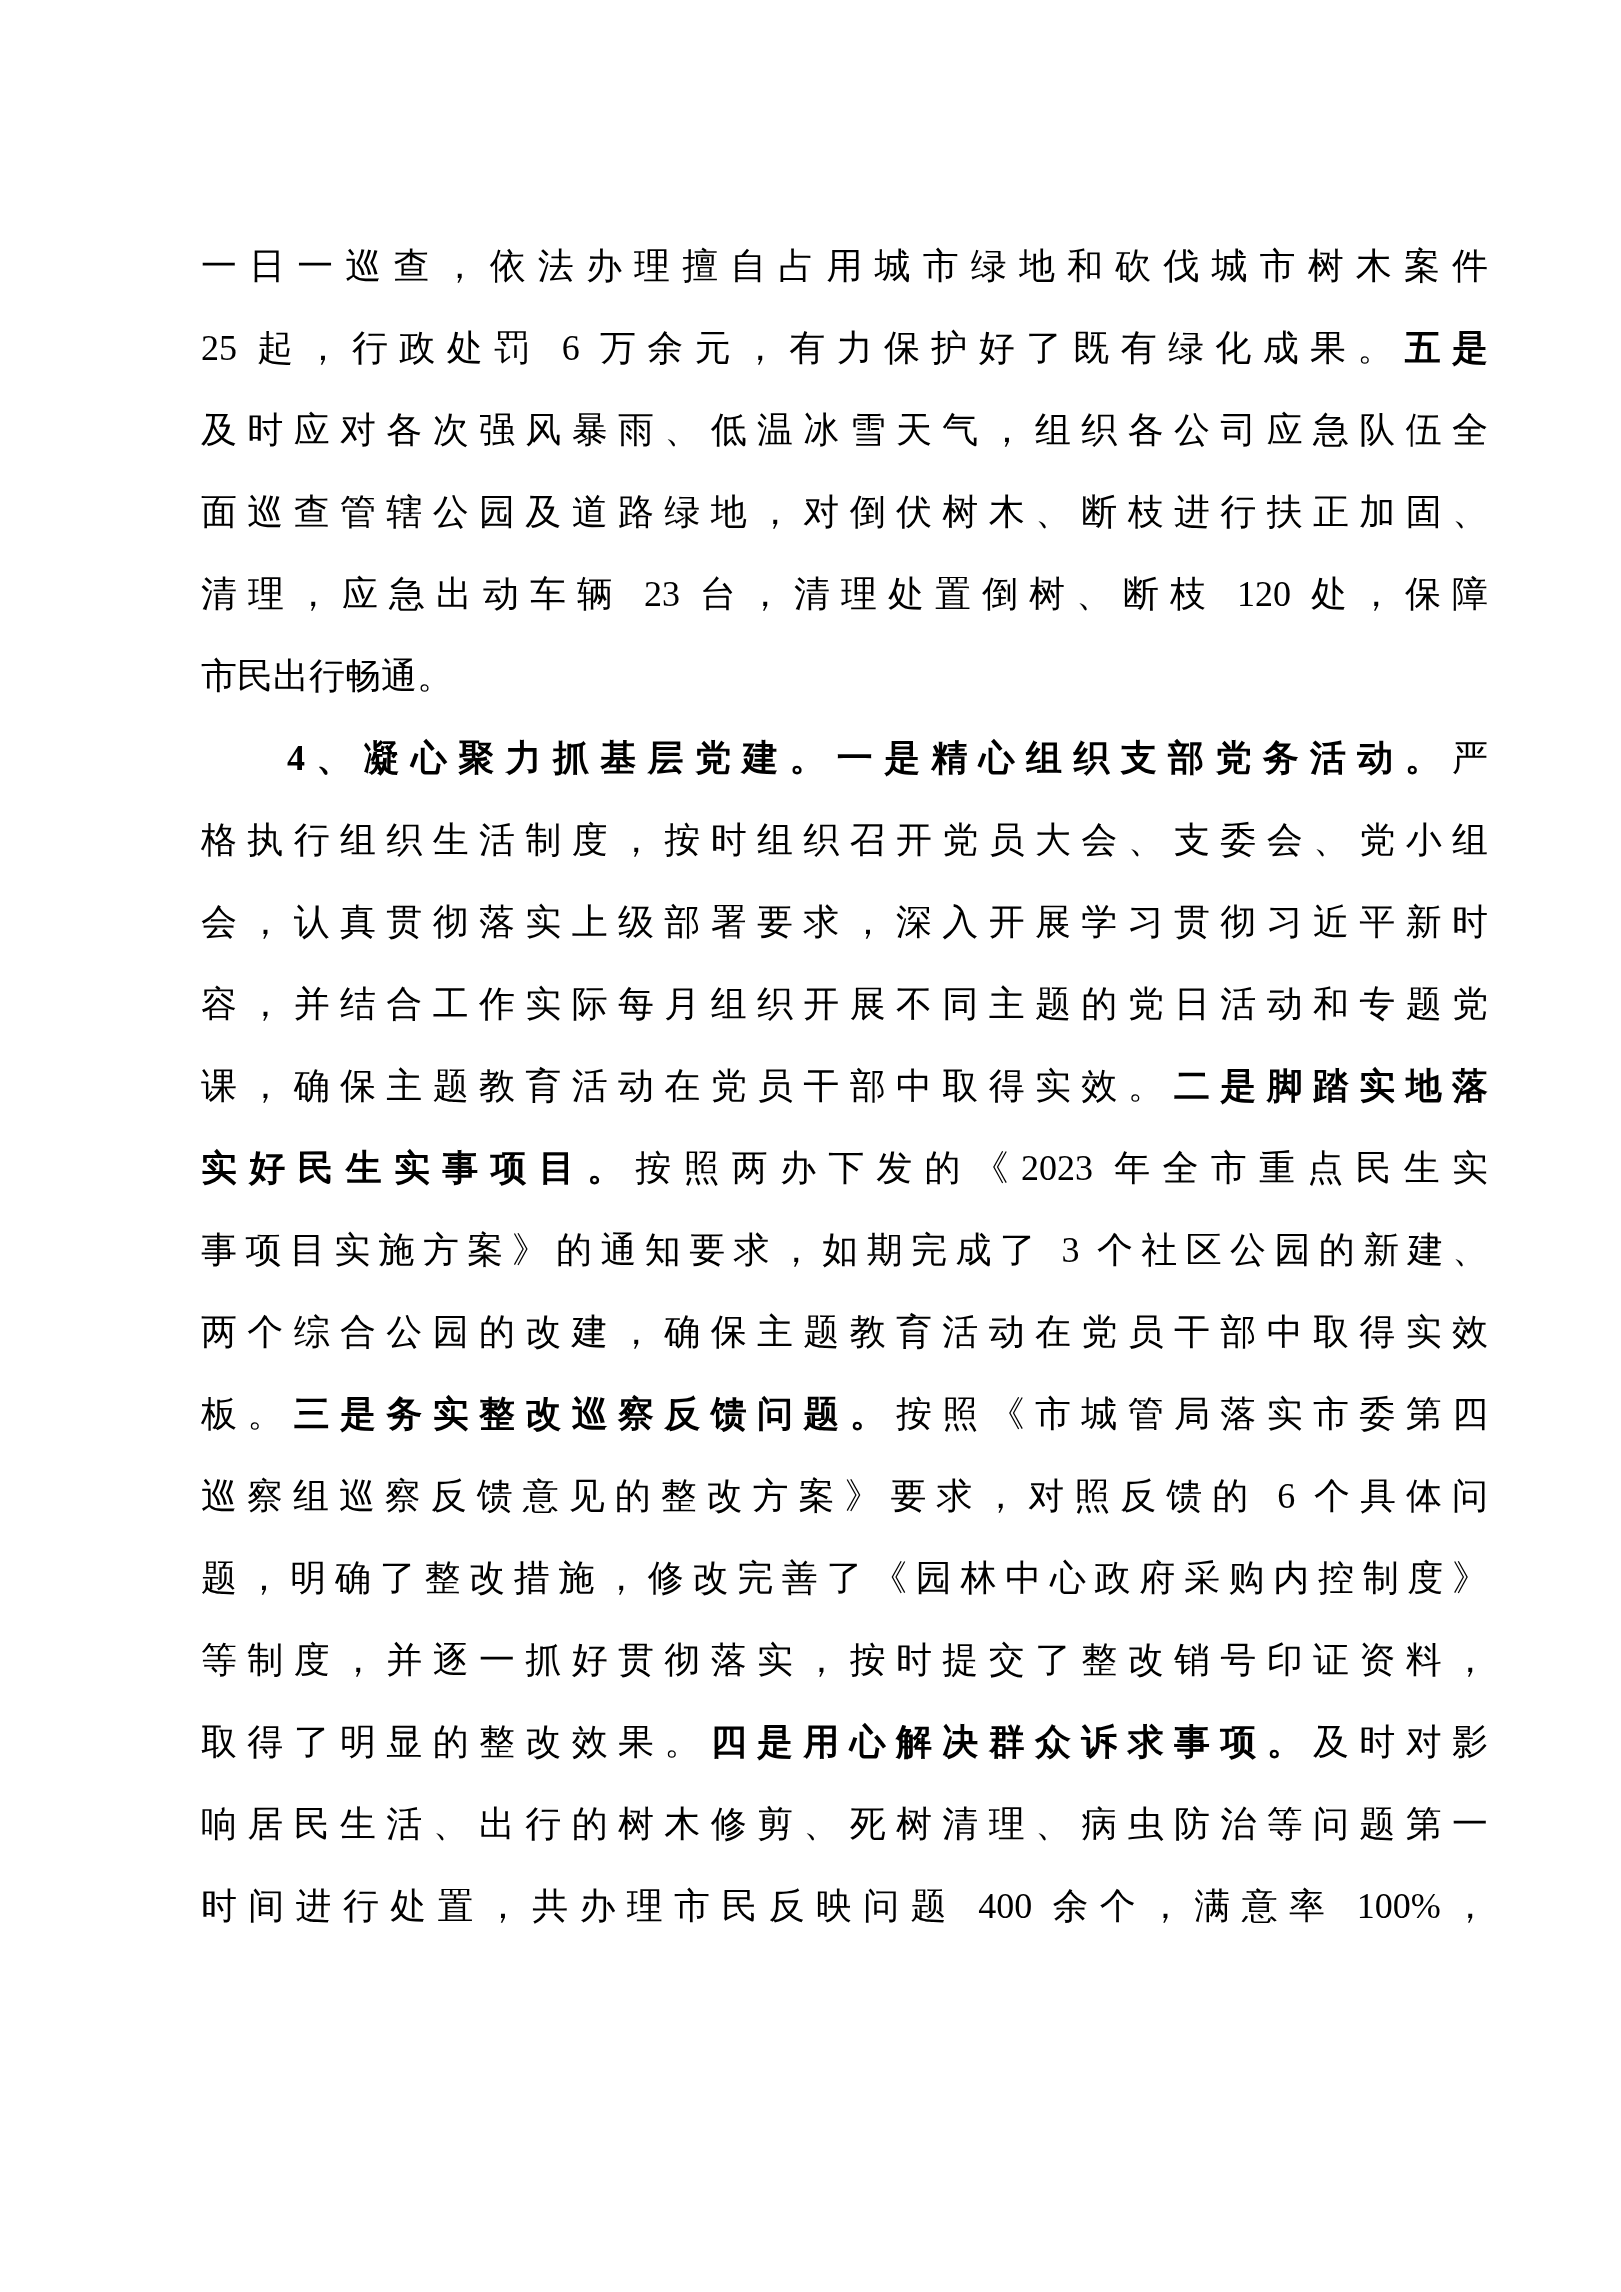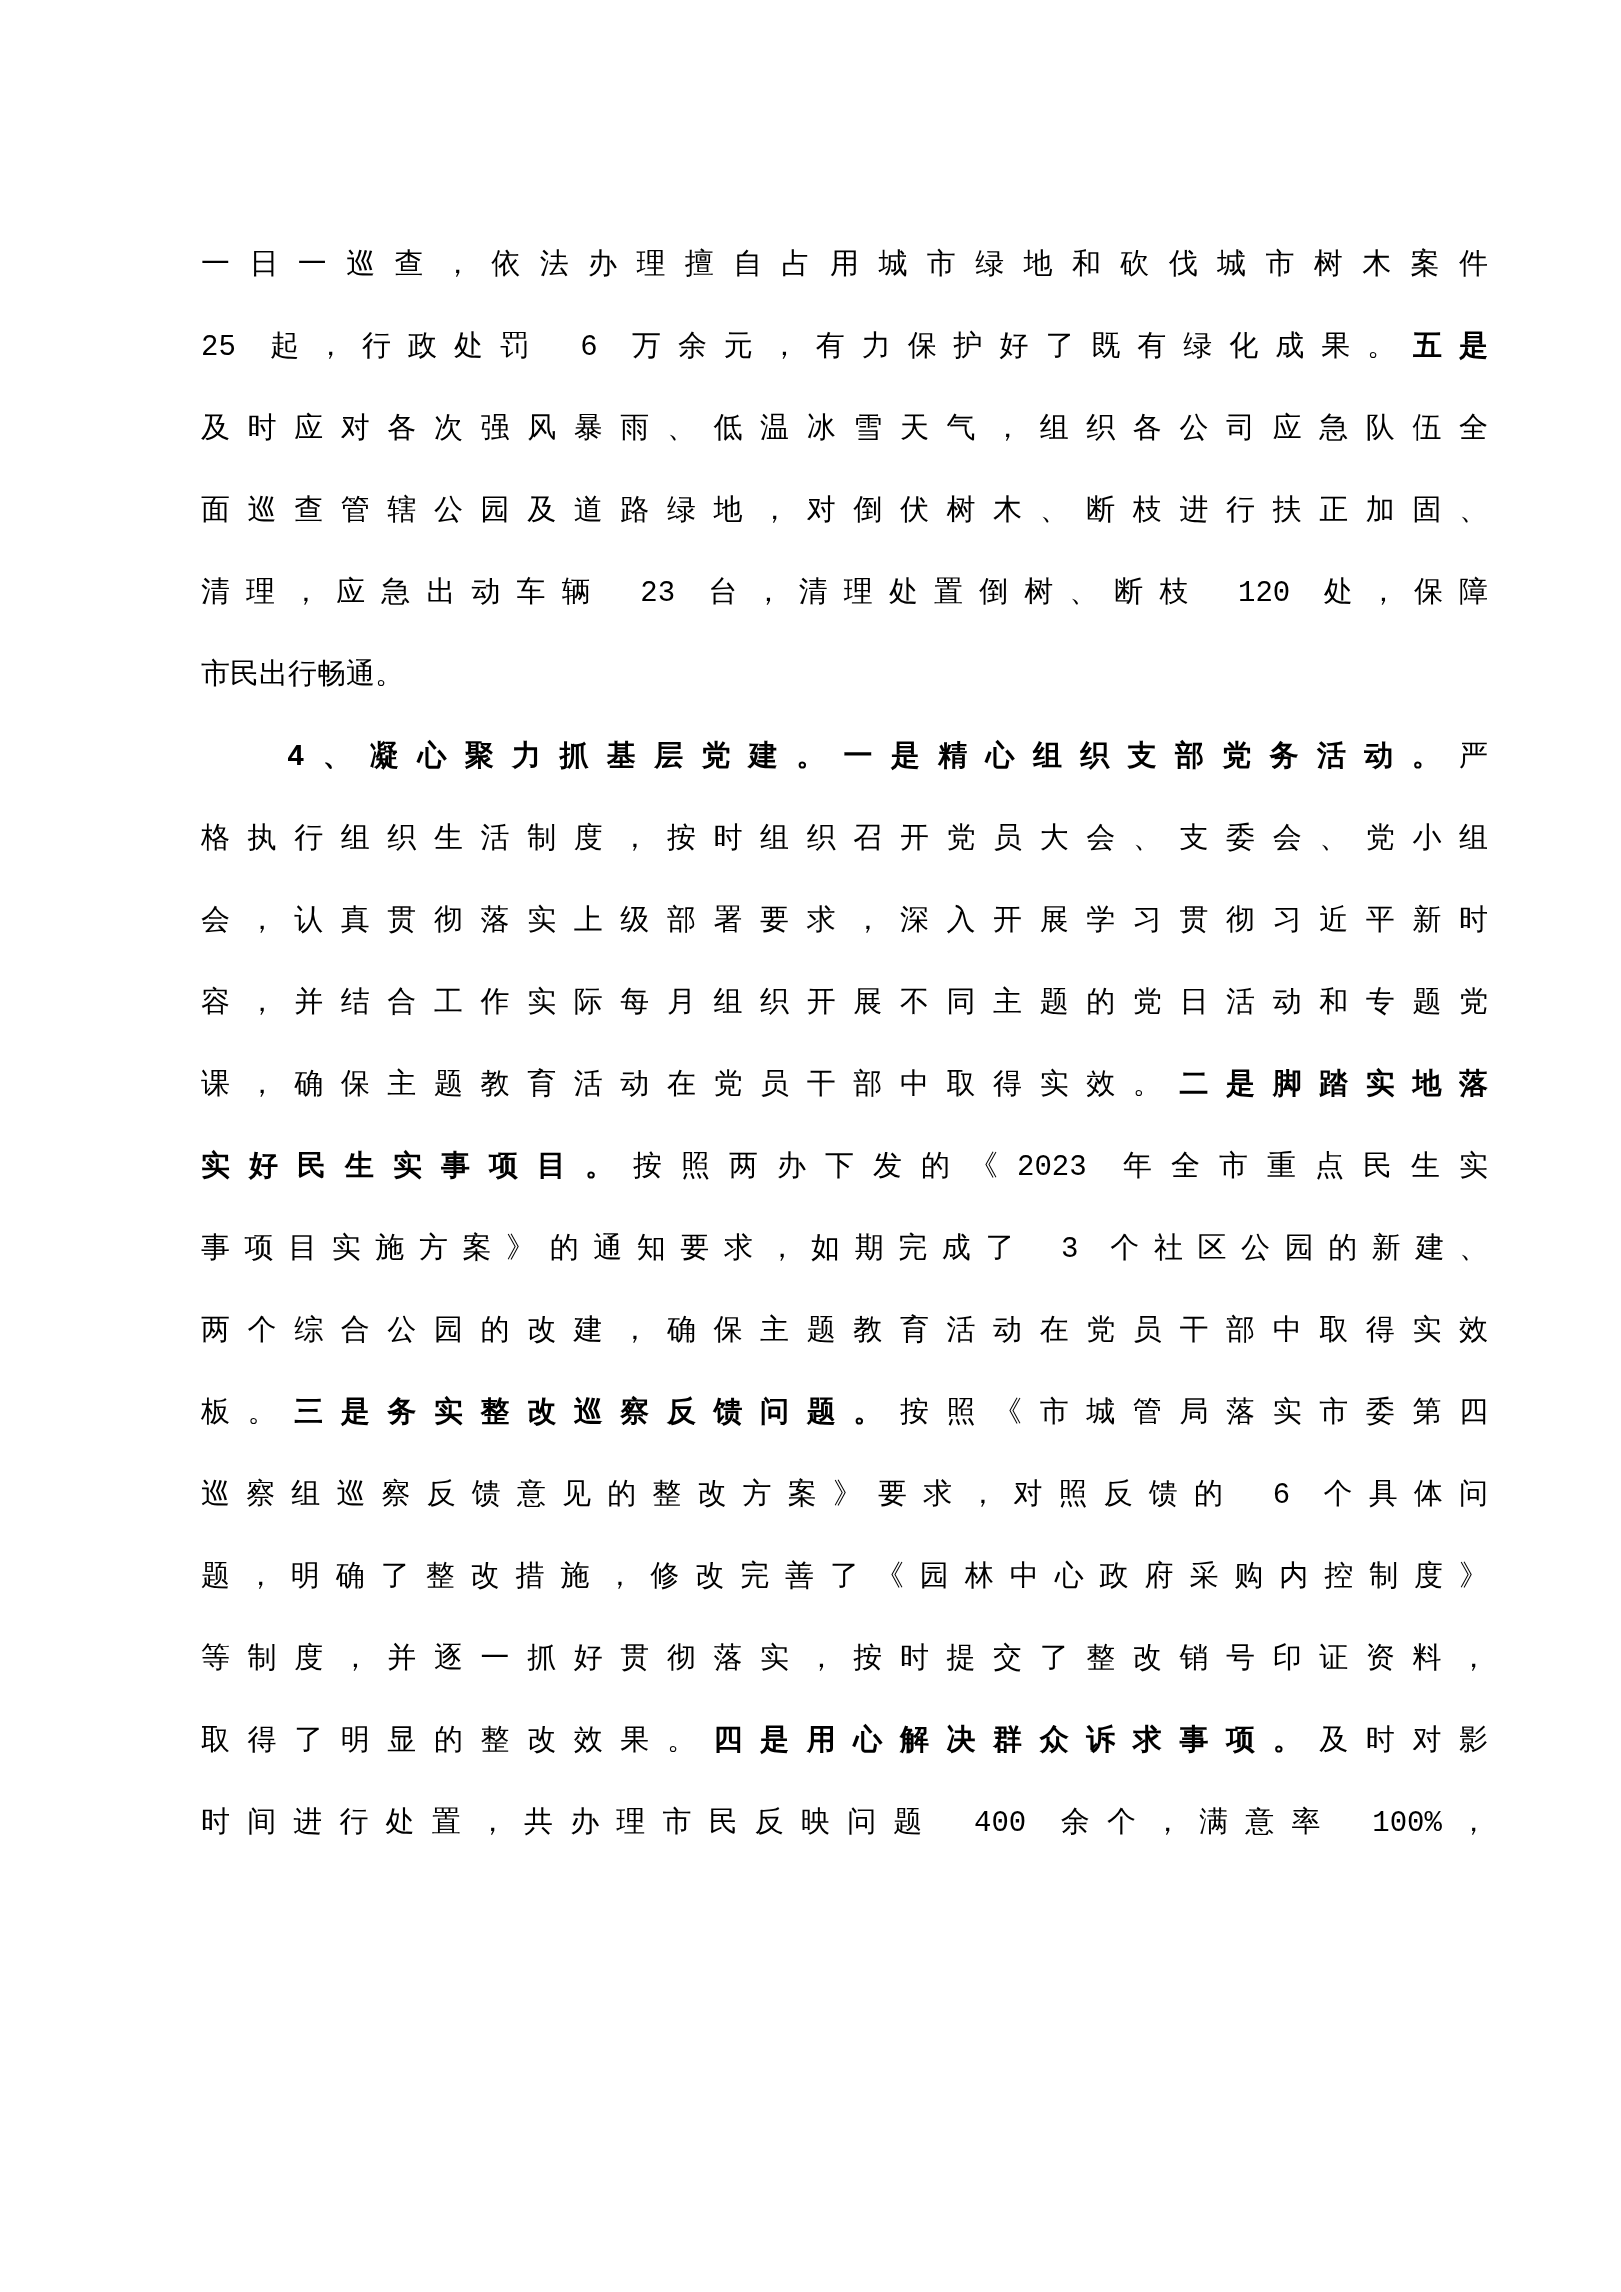--- a/index.html
+++ b/index.html
@@ -12,22 +12,22 @@
     width: 1621px;
     height: 2293px;
     background: #ffffff;
     overflow: hidden;
   }
   .text-block {
     position: absolute;
     left: 201px;
     top: 225px;
     width: 1287px;
-    font-family: Liberation Mono, monospace;
-    font-size: 29px;
+    font-family: Liberation Serif, serif;
+    font-size: 36px;
     color: #000000;
     font-kerning: none;
   }
   .line {
     height: 82px;
     line-height: 82px;
     text-align: justify;
     text-align-last: justify;
     text-justify: inter-character;
     white-space: normal;
@@ -59,16 +59,17 @@
       <div class="line"><span class="seg-regular">容，并结合工作实际每月组织开展不同主题的党日活动和专题党</span></div>
       <div class="line"><span class="seg-regular">课，确保主题教育活动在党员干部中取得实效。</span><span class="seg-bold">二是脚踏实地落</span></div>
       <div class="line"><span class="seg-bold">实好民生实事项目。</span><span class="seg-regular">按照两办下发的《2023 年全市重点民生实</span></div>
       <div class="line"><span class="seg-regular">事项目实施方案》的通知要求，如期完成了 3 个社区公园的新建、</span></div>
       <div class="line"><span class="seg-regular">两个综合公园的改建，确保主题教育活动在党员干部中取得实效</span></div>
       <div class="line"><span class="seg-regular">板。</span><span class="seg-bold">三是务实整改巡察反馈问题。</span><span class="seg-regular">按照《市城管局落实市委第四</span></div>
       <div class="line"><span class="seg-regular">巡察组巡察反馈意见的整改方案》要求，对照反馈的 6 个具体问</span></div>
       <div class="line"><span class="seg-regular">题，明确了整改措施，修改完善了《园林中心政府采购内控制度》</span></div>
       <div class="line"><span class="seg-regular">等制度，并逐一抓好贯彻落实，按时提交了整改销号印证资料，</span></div>
       <div class="line"><span class="seg-regular">取得了明显的整改效果。</span><span class="seg-bold">四是用心解决群众诉求事项。</span><span class="seg-regular">及时对影</span></div>
+      <div class="line"><span class="seg-regular">响居民生活、出行的树木修剪、死树清理、病虫防治等问题第一</span></div>
       <div class="line"><span class="seg-regular">时间进行处置，共办理市民反映问题 400 余个，满意率 100%，</span></div>
     </div>
 </div>
 
 
 </body></html>

